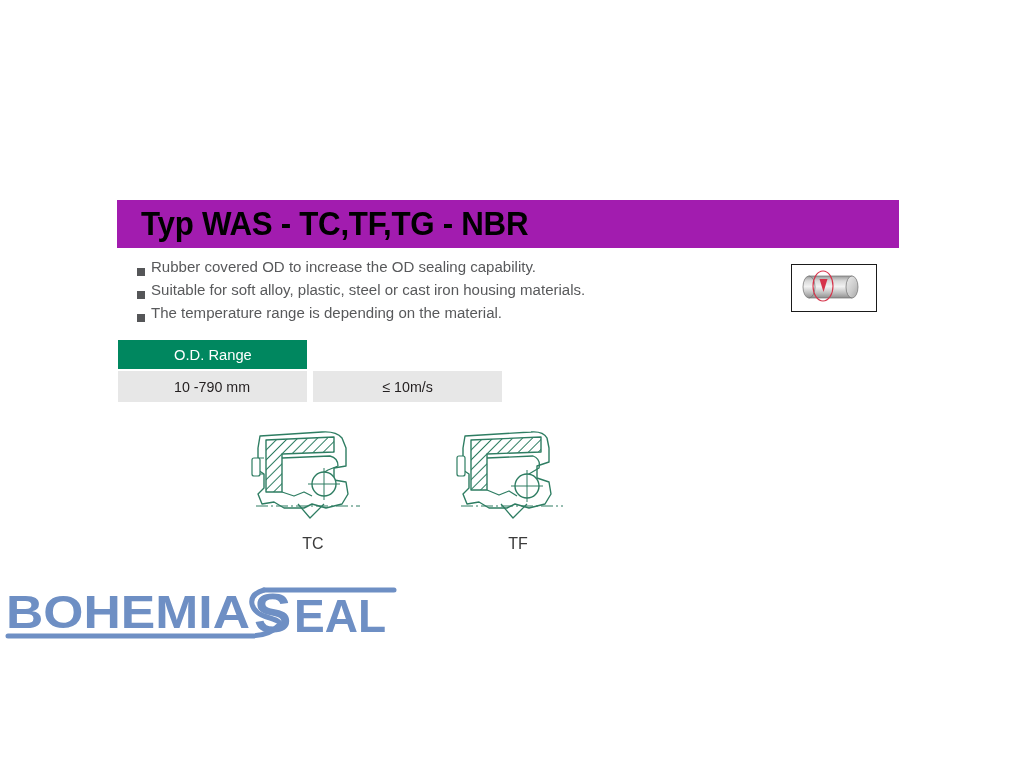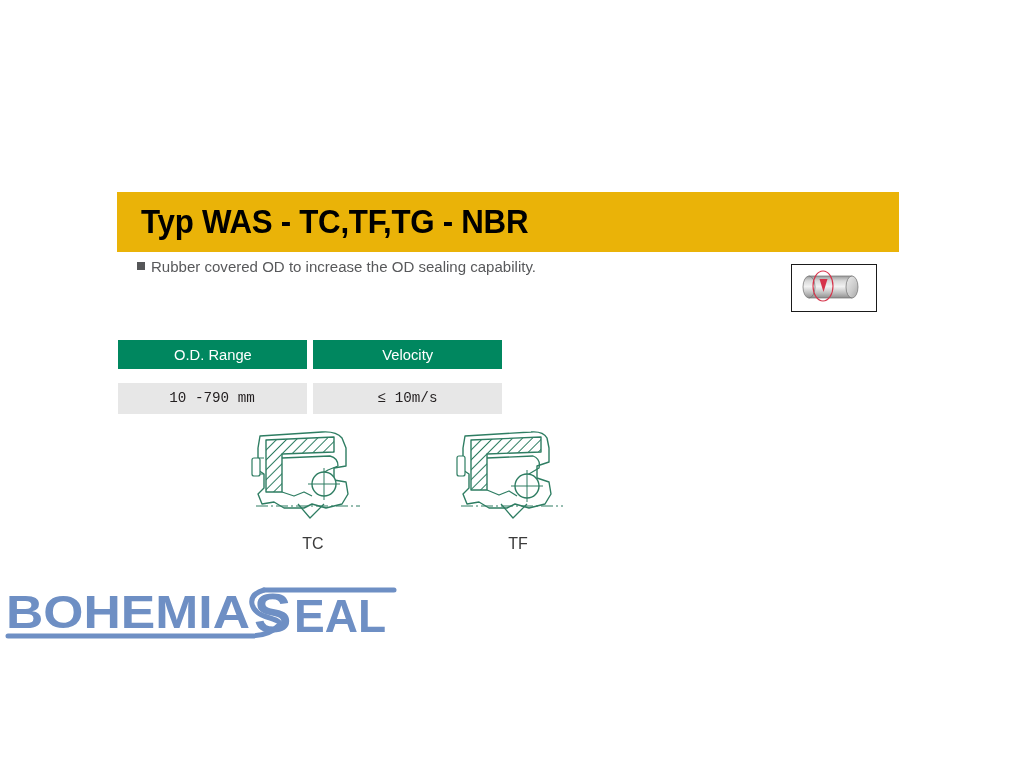--- a/index.html
+++ b/index.html
@@ -12,24 +12,24 @@
     height: 768px;
     position: relative;
     overflow: hidden;
     font-family: "Liberation Sans", sans-serif;
   }
 
   
   #title-band {
     position: absolute;
     left: 117px;
-    top: 192px;
+    top: 200px;
     width: 782px;
-    height: 60px;
-    background: #eab308;
+    height: 48px;
+    background: #a21caf;
   }
   #title-text {
     position: absolute;
     left: 24px;
     top: 50%;
     transform: translateY(-52%) scaleX(0.92);
     transform-origin: left center;
     font-family: "Liberation Sans", sans-serif;
     font-weight: bold;
     font-size: 34px;
@@ -40,21 +40,21 @@
 
   
   #bullets {
     position: absolute;
     left: 137px;
     top: 257px;
     width: 620px;
   }
   .bullet-row {
     display: flex;
-    align-items: flex-start;
+    align-items: flex-end;
     margin-bottom: 4px;
     height: 19px;
   }
   .bullet-marker {
     width: 8px;
     height: 8px;
     background: #555658;
     margin-top: 5px;
     margin-right: 6px;
     flex: none;
@@ -114,21 +114,21 @@
   }
   .cell.c0 { width: 189px; }
   .cell.c1 { width: 190px; }
   .cell.c2 { width: 187px; }
   .cell.c3 { width: 189px; }
   .cell-gap { width: 2px; background: #ffffff; flex: none; }
   .cell .shrink {
     transform: scaleX(0.95);
     transform-origin: center;
   }
-  .table-row.body { margin-top: 14px; font-family: Liberation Mono, monospace; }
+  .table-row.body { margin-top: 2px; }
 
   
   #seal-row {
     position: absolute;
     left: 118px;
     top: 418px;
     width: 760px;
     height: 135px;
   }
   .seal-item {
@@ -165,20 +165,28 @@
 <body>
 
 <div id="title-band">
   <div id="title-text">Typ WAS - TC,TF,TG - NBR</div>
 </div>
 
 <div id="bullets">
   <div class="bullet-row">
     <span class="bullet-marker"></span>
     <span class="bullet-text">Rubber covered OD to increase the OD sealing capability.</span>
+  </div>
+  <div class="bullet-row">
+    <span class="bullet-marker"></span>
+    <span class="bullet-text">Suitable for soft alloy, plastic, steel or cast iron housing materials.</span>
+  </div>
+  <div class="bullet-row">
+    <span class="bullet-marker"></span>
+    <span class="bullet-text">The temperature range is depending on the material.</span>
   </div>
 </div>
 
 <div id="shaft-icon-box">
   <svg width="81" height="43" viewBox="0 0 81 43">
     <defs>
       <linearGradient id="shaftGrad" x1="0" y1="0" x2="0" y2="1">
         <stop offset="0%" stop-color="#9a9a9a"></stop>
         <stop offset="22%" stop-color="#d8d8d8"></stop>
         <stop offset="48%" stop-color="#f2f2f2"></stop>
@@ -200,23 +208,20 @@
 </div>
 
 <div id="spec-table">
   <div class="table-row head">
     <div class="cell c0">
         <span class="shrink">O.D. Range</span>
       </div>
     <div class="cell-gap"></div>
     <div class="cell-gap"></div>
     <div class="cell-gap"></div>
-    <div class="cell c3">
-        <span class="shrink">Velocity</span>
-      </div>
   </div>
   <div class="table-row body">
     <div class="cell c0">
         <span class="shrink">10 -790 mm</span>
       </div>
     <div class="cell-gap"></div>
     <div class="cell-gap"></div>
     <div class="cell-gap"></div>
     <div class="cell c3">
         <span class="shrink">≤ 10m/s</span>

